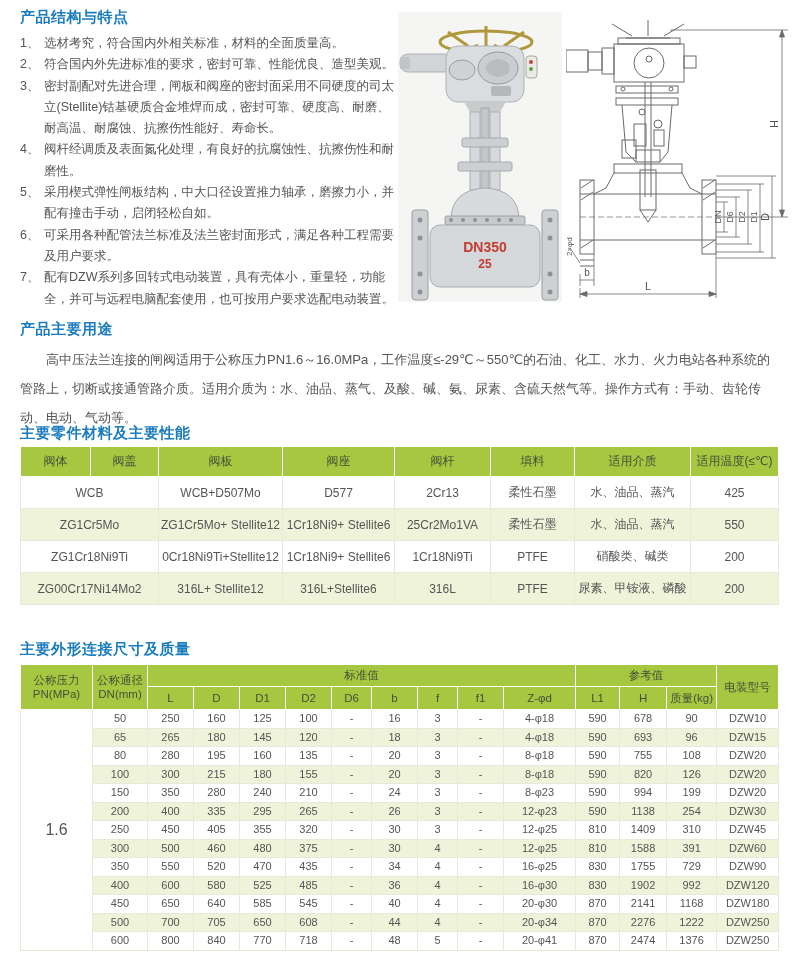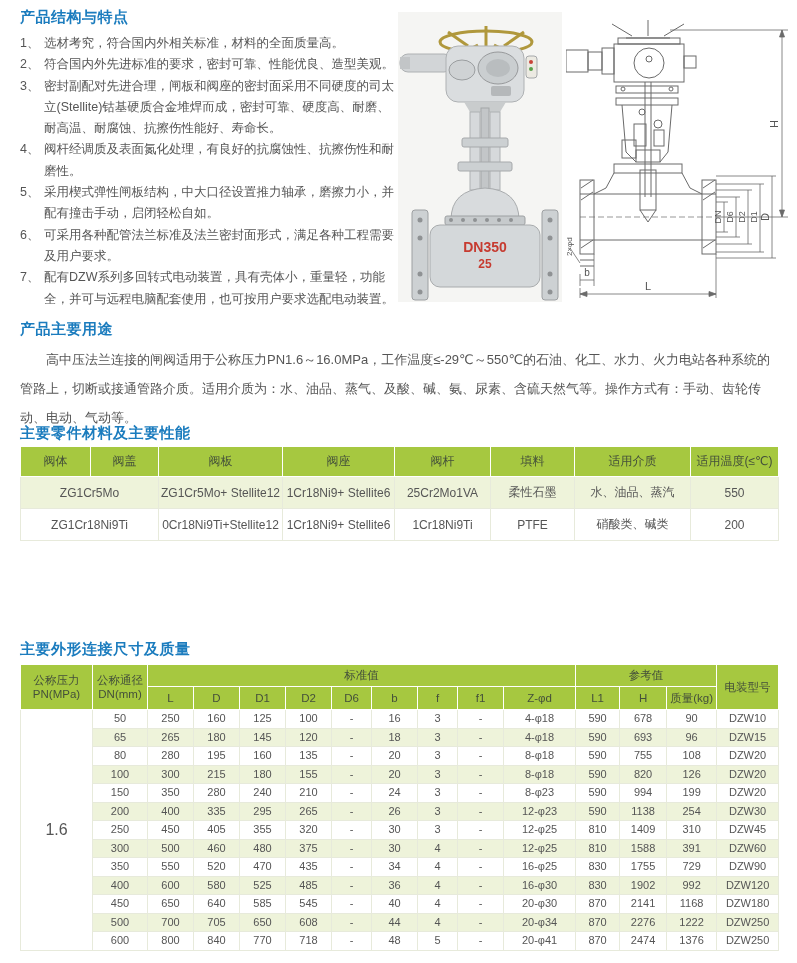--- a/index.html
+++ b/index.html
@@ -281,36 +281,54 @@
         <th>阀盖</th>
         <th>阀板</th>
         <th>阀座</th>
         <th>阀杆</th>
         <th>填料</th>
         <th>适用介质</th>
         <th>适用温度(≤℃)</th>
       </tr>
   </thead>
   <tbody>
+      <tr>
+        <td colspan="2">WCB</td>
+        <td>WCB+D507Mo</td>
+        <td>D577</td>
+        <td>2Cr13</td>
+        <td>柔性石墨</td>
+        <td>水、油品、蒸汽</td>
+        <td>425</td>
+      </tr>
       <tr class="alt">
         <td colspan="2">ZG1Cr5Mo</td>
         <td>ZG1Cr5Mo+ Stellite12</td>
         <td>1Cr18Ni9+ Stellite6</td>
         <td>25Cr2Mo1VA</td>
         <td>柔性石墨</td>
         <td>水、油品、蒸汽</td>
         <td>550</td>
       </tr>
       <tr>
         <td colspan="2">ZG1Cr18Ni9Ti</td>
         <td>0Cr18Ni9Ti+Stellite12</td>
         <td>1Cr18Ni9+ Stellite6</td>
         <td>1Cr18Ni9Ti</td>
         <td>PTFE</td>
         <td>硝酸类、碱类</td>
+        <td>200</td>
+      </tr>
+      <tr class="alt">
+        <td colspan="2">ZG00Cr17Ni14Mo2</td>
+        <td>316L+ Stellite12</td>
+        <td>316L+Stellite6</td>
+        <td>316L</td>
+        <td>PTFE</td>
+        <td>尿素、甲铵液、磷酸</td>
         <td>200</td>
       </tr>
     </tbody>
 </table>
 
 <div class="sec-title" style="top:640px;">主要外形连接尺寸及质量</div>
 <table class="dims-table">
   <colgroup>
     <col style="width:72px">
       <col style="width:55px">

